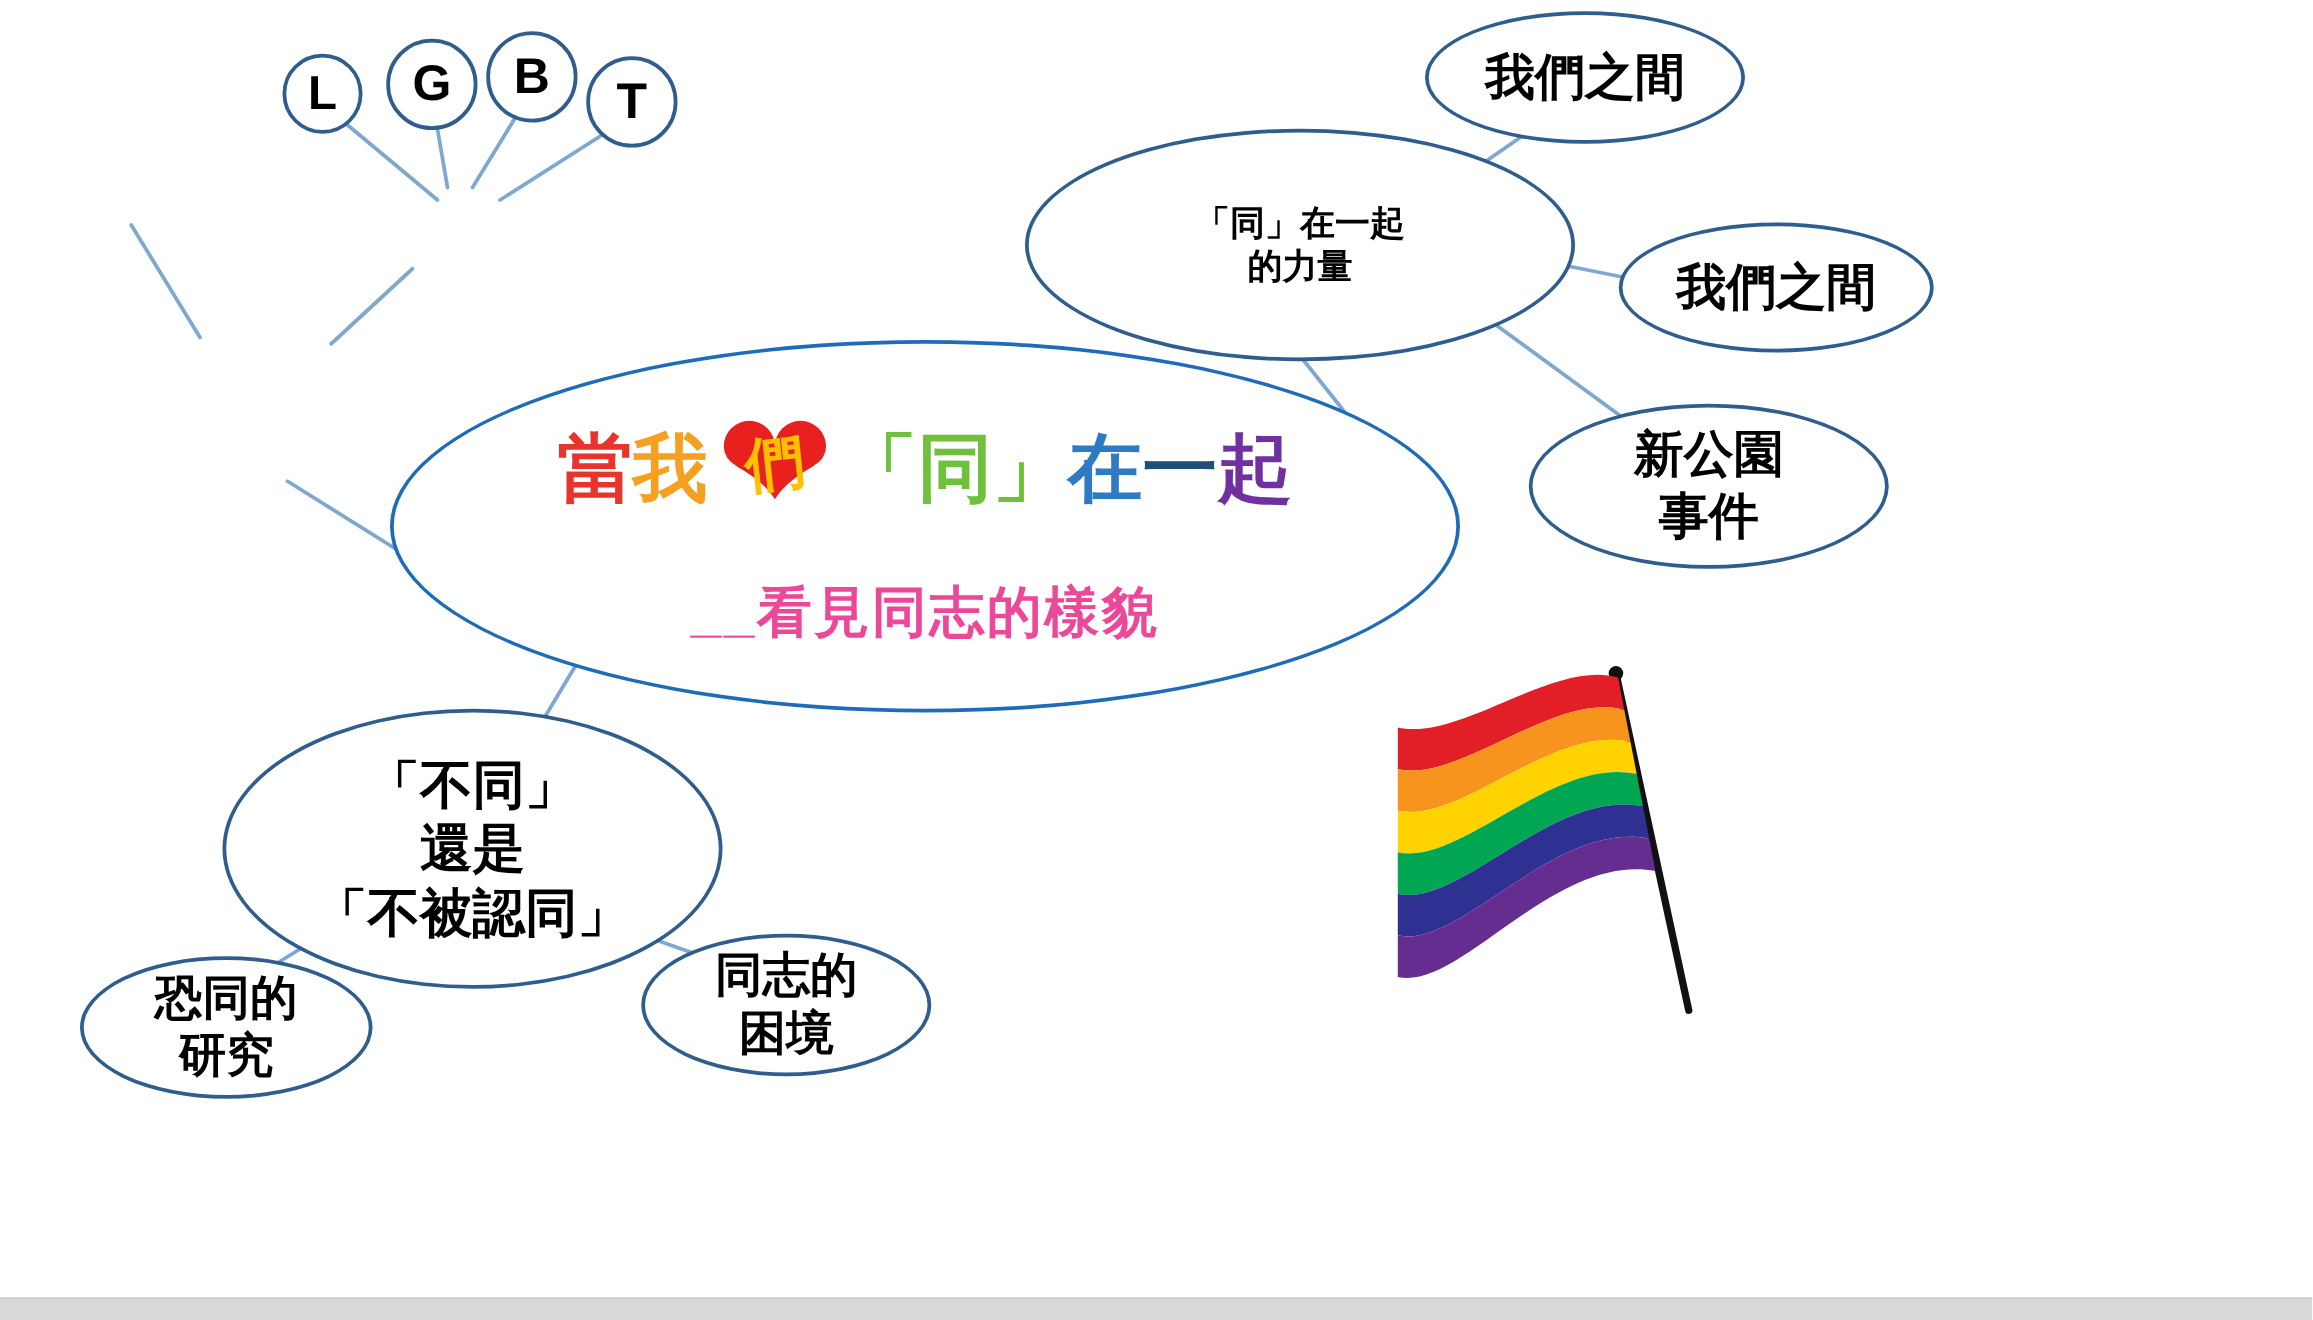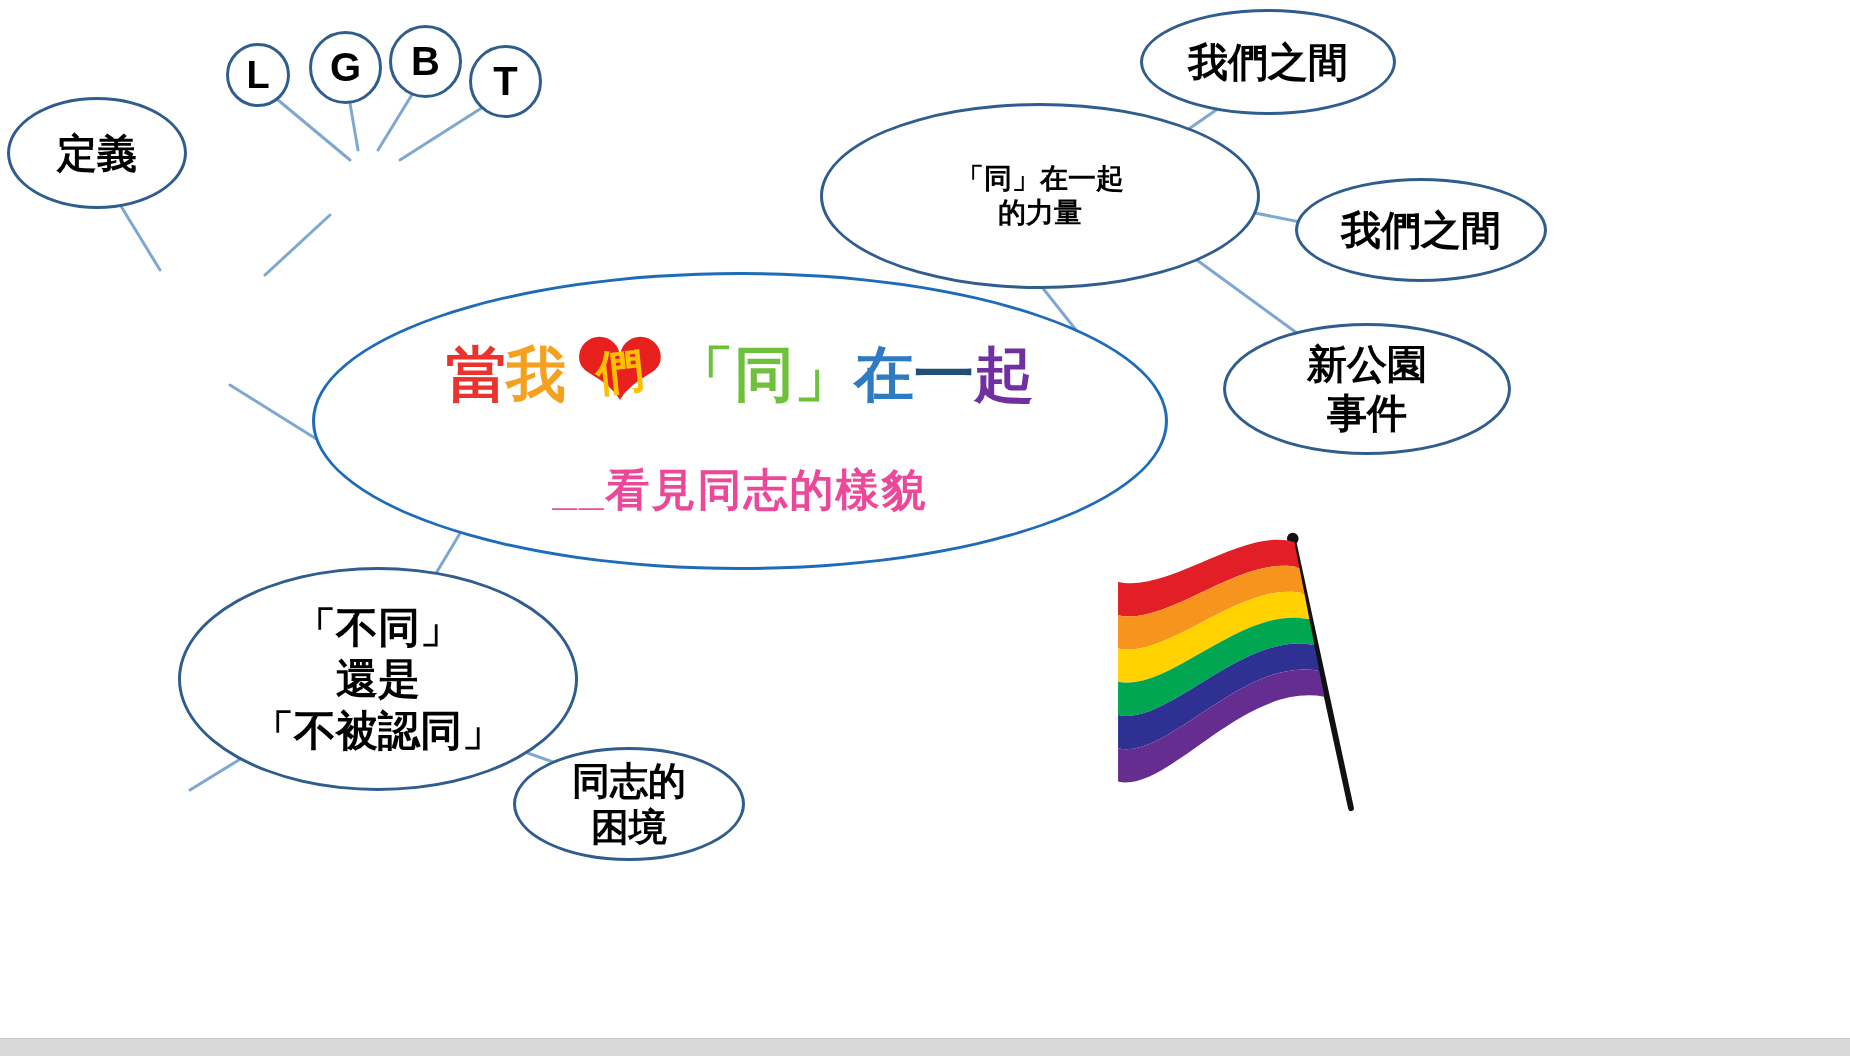--- a/index.html
+++ b/index.html
@@ -60,21 +60,20 @@
       <line x1="1030" y1="272" x2="1080" y2="335"></line>
       <line x1="1180" y1="135" x2="1245" y2="90"></line>
       <line x1="1240" y1="210" x2="1330" y2="228"></line>
       <line x1="1190" y1="255" x2="1320" y2="350"></line>
       <line x1="465" y1="525" x2="420" y2="600"></line>
       <line x1="255" y1="750" x2="190" y2="790"></line>
       <line x1="505" y1="745" x2="590" y2="775"></line>
     </g>
   </svg>
 
-  <div class="node" style="left:7px; top:97px; width:180px; height:112px; font-size:40px;">定義</div>
 
   <div class="node" style="left:226px; top:43px; width:64px; height:64px; font-size:38px;">L</div>
   <div class="node" style="left:309px; top:31px; width:73px; height:73px; font-size:40px;">G</div>
   <div class="node" style="left:389px; top:25px; width:73px; height:73px; font-size:40px;">B</div>
   <div class="node" style="left:469px; top:45px; width:73px; height:73px; font-size:40px;">T</div>
 
 
 
   <div class="center-ellipse">
     <div class="title-row">
@@ -99,20 +98,22 @@
 
   <div class="node" style="left:1295px; top:178px; width:252px; height:104px; font-size:40px;text-align:center;">我們之間</div>
 
   <div class="node" style="left:1223px; top:323px; width:288px; height:132px; font-size:40px;">新公園
 事件</div>
 
   <div class="node" style="left:178px; top:567px; width:400px; height:224px; font-size:42px;">「不同」
 還是
 「不被認同」</div>
 
+  <div class="node" style="left:64px; top:765px; width:234px; height:114px; font-size:38px;">恐同的
+研究</div>
 
   <div class="node" style="left:513px; top:747px; width:232px; height:114px; font-size:38px;">同志的
 困境</div>
 
   <div class="flag-wrap">
     <svg viewBox="0 0 310 345" width="258" height="287">
       <line x1="210" y1="14" x2="280" y2="338" stroke="#111111" stroke-width="7" stroke-linecap="round"></line>
       <circle cx="210" cy="14" r="7" fill="#111111"></circle>
       <path d="M212,18 C150,0 60,80 0,66 L0,106 C60,120 150,31 218,49 Z" fill="#E21E26"></path>
       <path d="M218,49 C150,31 60,120 0,106 L0,146 C60,160 150,62 224,80 Z" fill="#F7941D"></path>

